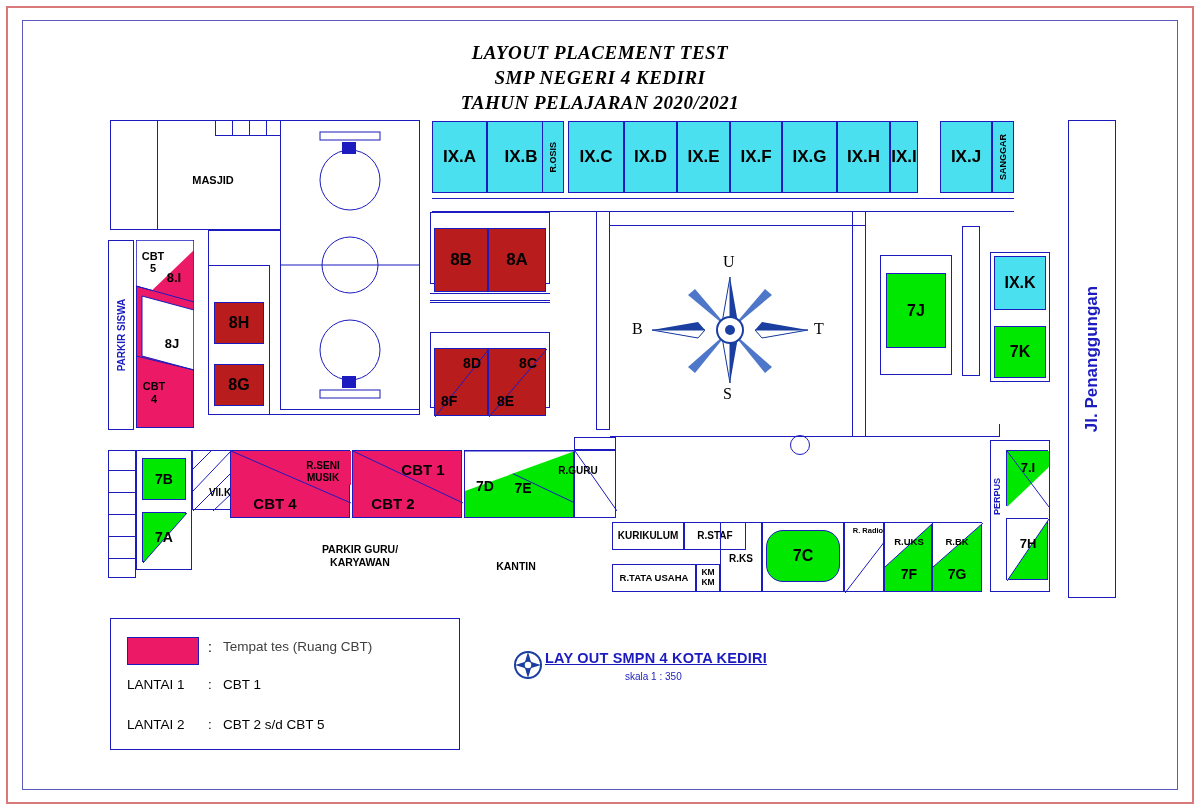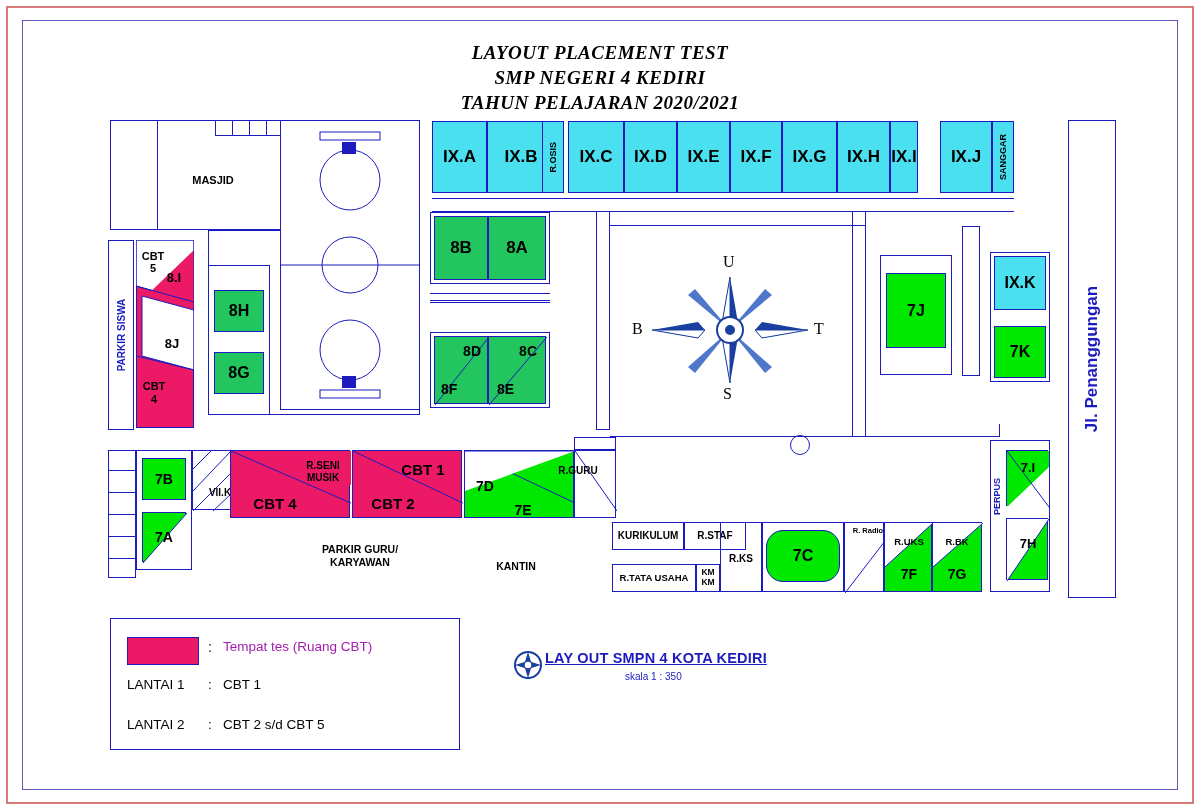--- a/index.html
+++ b/index.html
@@ -7,33 +7,33 @@
   #page{position:relative;width:1200px;height:810px;background:#ffffff;overflow:hidden;}
 
   .border-outer{position:absolute;left:6px;top:6px;width:1188px;height:798px;border:2px solid #d87a7a;box-sizing:border-box;}
   .border-inner{position:absolute;left:22px;top:20px;width:1156px;height:770px;border:1px solid #5b5bbf;box-sizing:border-box;}
 
   .title{position:absolute;left:0;top:40px;width:1200px;text-align:center;font-family:"Liberation Serif",serif;font-style:italic;font-weight:bold;font-size:19px;color:#000;line-height:25px;}
   .title div{letter-spacing:.5px;}
 
   .box{position:absolute;box-sizing:border-box;border:1px solid #1b1bbf;display:flex;align-items:center;justify-content:center;text-align:center;font-weight:bold;color:#000;}
   .cyan{background:#4ae0ef;}
-  .yellow{background:#22c55e;}
+  .yellow{background:#b91c1c;margin-top:12px;}
   .green{background:#00e800;}
 
   .lbl{position:absolute;font-weight:bold;color:#000;text-align:center;}
 
   .vert{writing-mode:vertical-rl;transform:rotate(180deg);}
 
   .thin{border:1px solid #1b1bbf;position:absolute;box-sizing:border-box;}
 
   .legendbox{position:absolute;left:110px;top:618px;width:350px;height:132px;border:1px solid #1b1bbf;background:#fff;box-sizing:border-box;}
   .legend-swatch{position:absolute;left:16px;top:18px;width:70px;height:26px;background:#ec1a66;border:1px solid #1b1bbf;}
   .legend-colon{position:absolute;left:97px;top:20px;font-size:14px;color:#000;}
-  .legend-text{position:absolute;left:112px;top:20px;font-size:13.5px;color:#a21caf;}
+  .legend-text{position:absolute;left:112px;top:20px;font-size:13.5px;color:#404040;}
   .legend-row{position:absolute;left:16px;font-size:13.5px;color:#000;}
 
   .footer-title{position:absolute;left:545px;top:650px;font-weight:bold;font-size:14.5px;color:#1b1bbf;text-decoration:underline;letter-spacing:.2px;}
   .footer-sub{position:absolute;left:625px;top:671px;font-size:10px;color:#1b1bbf;}
   .footer-icon{position:absolute;left:513px;top:650px;width:30px;height:30px;}
 
   .compass{position:absolute;left:650px;top:275px;width:160px;height:110px;}
   .comp-letter{position:absolute;font-family:"Liberation Serif",serif;font-size:16px;color:#000;}
 
   .street{position:absolute;left:1068px;top:120px;width:48px;height:478px;border:1px solid #1b1bbf;box-sizing:border-box;}
@@ -264,21 +264,21 @@
 
   <div class="thin" style="left:464px;top:450px;width:110px;height:68px;background:#00e800;">
     <svg width="110" height="68" style="position:absolute;left:0;top:0;">
       <polygon points="0,0 110,0 110,16 0,68" fill="#ffffff" opacity="0"></polygon>
       <line x1="0" y1="0" x2="110" y2="52" stroke="#1b1bbf"></line>
       <polygon points="0,0 110,0 0,40" fill="#ffffff"></polygon>
       <line x1="0" y1="0" x2="110" y2="0" stroke="#1b1bbf"></line>
     </svg>
   </div>
   <div class="lbl" style="left:470px;top:478px;width:30px;font-size:14px;">7D</div>
-  <div class="lbl" style="left:508px;top:502px;width:30px;font-size:14px;">7E</div>
+  <div class="lbl" style="left:508px;top:480px;width:30px;font-size:14px;">7E</div>
   <div class="thin" style="left:574px;top:450px;width:42px;height:68px;background:#ffffff;">
     <svg width="42" height="68" style="position:absolute;left:0;top:0;">
       <line x1="0" y1="0" x2="42" y2="60" stroke="#1b1bbf"></line>
     </svg>
   </div>
   <div class="lbl" style="left:543px;top:465px;width:70px;font-size:10px;">R.GURU</div>
   <div class="thin" style="left:574px;top:437px;width:42px;height:13px;"></div>
 
   <div class="lbl" style="left:300px;top:543px;width:120px;font-size:10.5px;line-height:13px;">PARKIR GURU/ KARYAWAN</div>
   <div class="lbl" style="left:478px;top:560px;width:76px;font-size:10.5px;">KANTIN</div>

